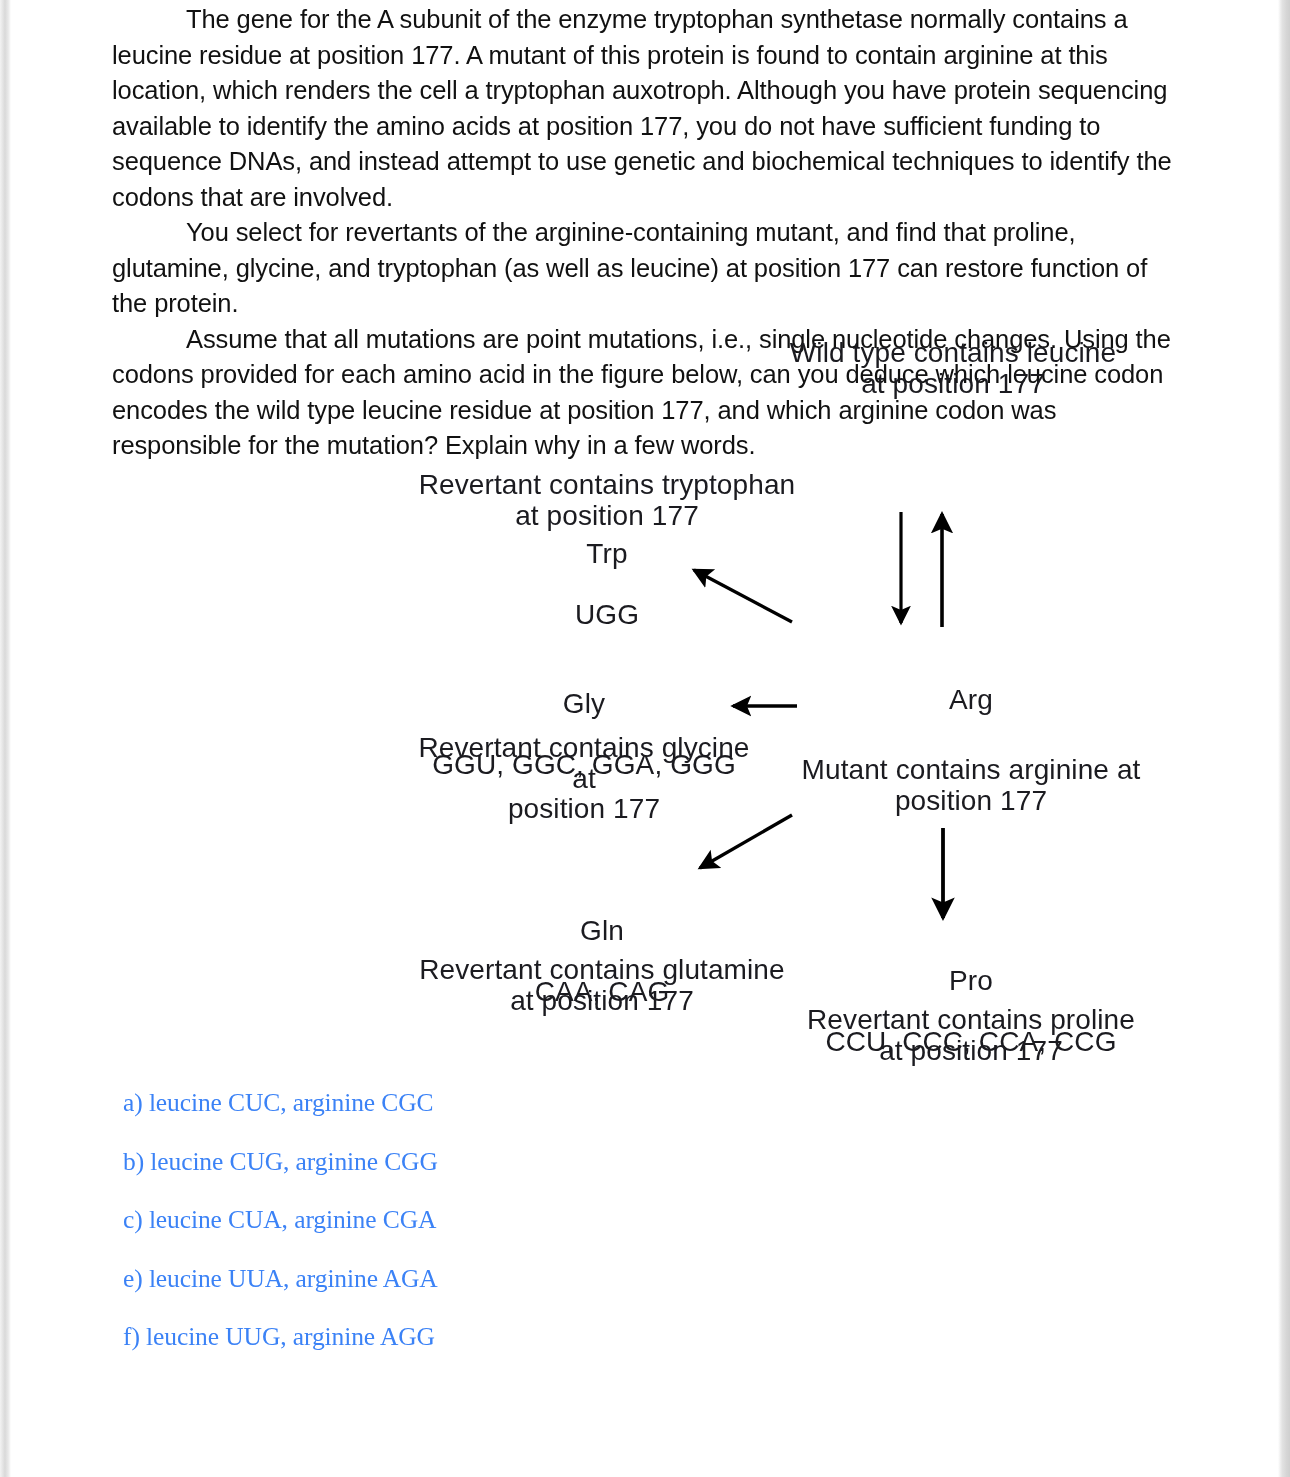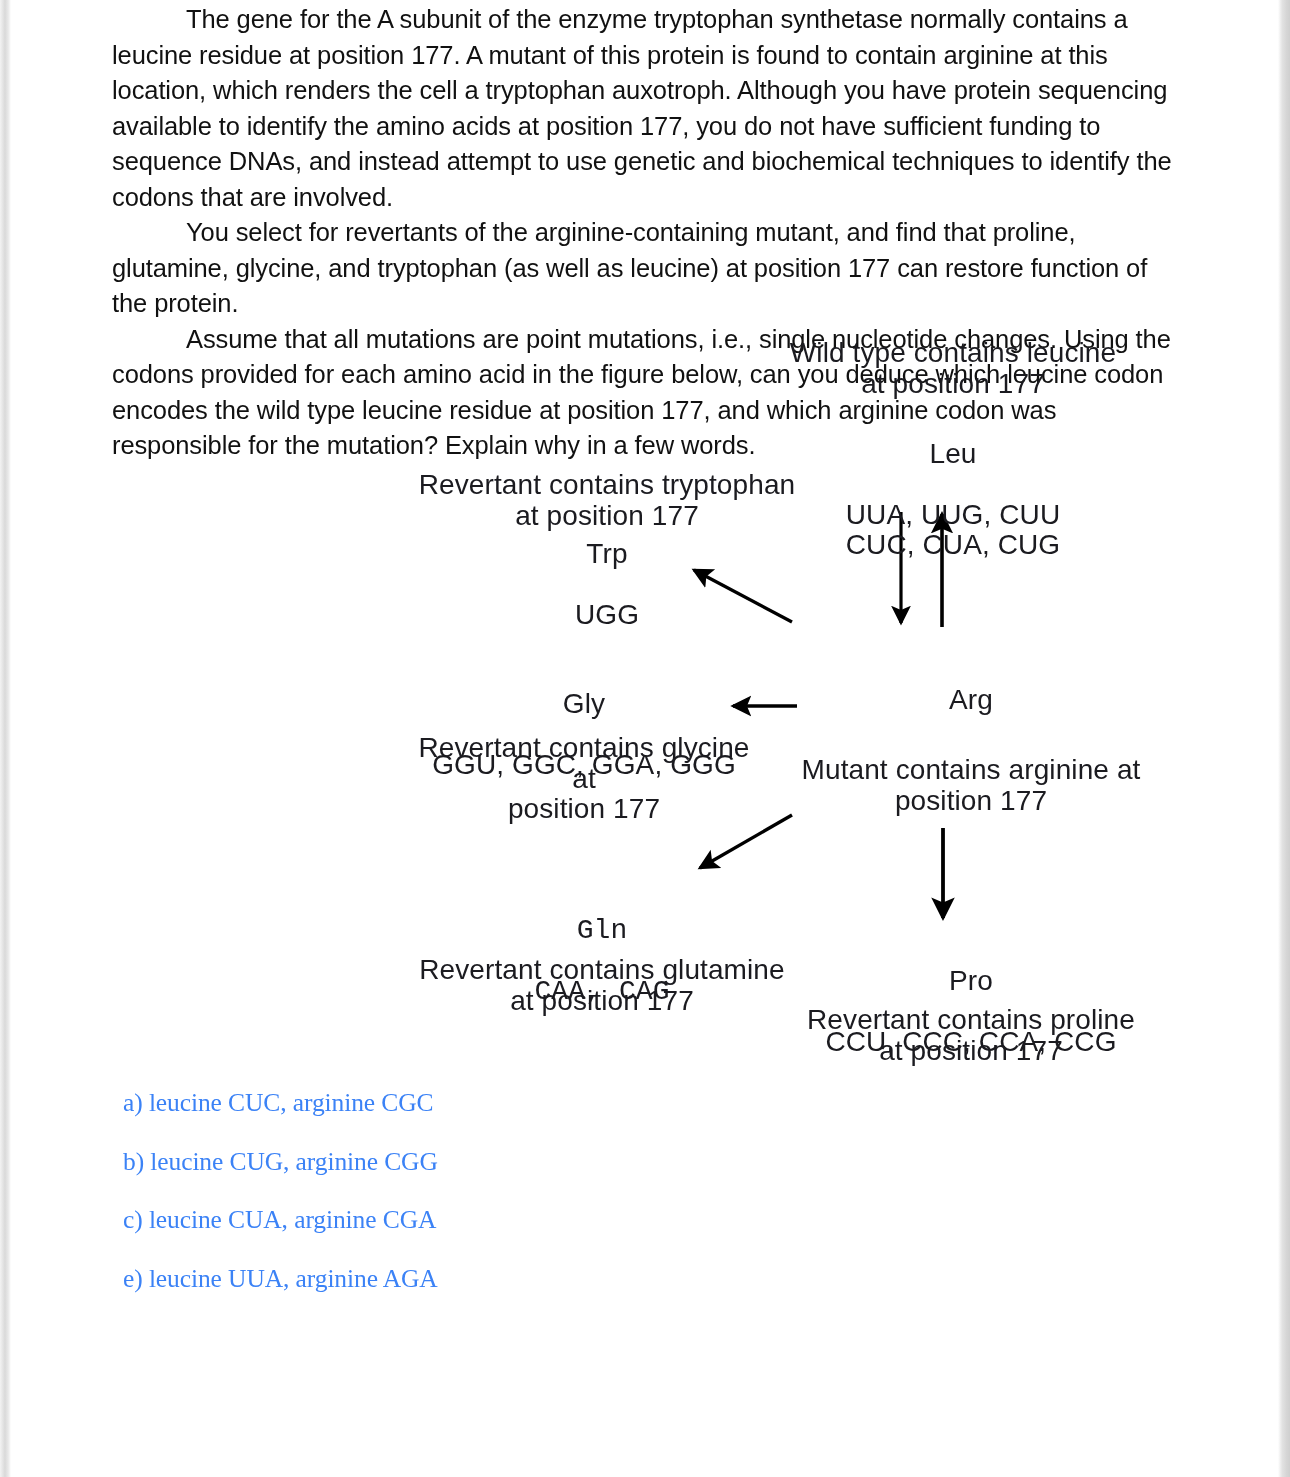--- a/index.html
+++ b/index.html
@@ -86,21 +86,21 @@
 
   #node-trp-caption     { left: 395px; top: 108px; width: 380px; margin-top: 32px; }
   #node-trp             { left: 435px; top: 178px; width: 300px; }
 
   #node-gly             { left: 392px; top: 328px; width: 340px; }
   #node-gly-caption     { left: 382px; top: 403px; width: 360px; }
 
   #node-arg             { left: 779px; top: 324px; width: 340px; }
   #node-arg-caption     { left: 769px; top: 425px; width: 360px; }
 
-  #node-gln             { left: 400px; top: 555px; width: 360px; font-family: Liberation Mono, monospace; }
+  #node-gln             { left: 400px; top: 555px; width: 360px; }
   #node-gln-caption     { left: 390px; top: 625px; width: 380px; }
 
   #node-pro             { left: 779px; top: 605px; width: 340px; }
   #node-pro-caption     { left: 769px; top: 675px; width: 360px; }
 
   .arrow-layer {
     position: absolute;
     left: 0; top: 0;
     width: 1267px; height: 750px;
     pointer-events: none;
@@ -166,25 +166,20 @@
       </g>
 
       <g>
         <line x1="921" y1="498" x2="921" y2="588" stroke="#000000" stroke-width="3.8" marker-end="url(#ah)"></line>
       </g>
     </svg>
 
     <div class="dnode" id="node-wildtype-caption">Wild type contains leucine
 at position 177</div>
 
-    <div class="dnode" id="node-leu">
-      <span class="caption">Leu</span>
-      <span class="codons">UUA, UUG, CUU
-CUC, CUA, CUG</span>
-    </div>
 
     <div class="dnode" id="node-trp-caption">Revertant contains tryptophan
 at position 177</div>
 
     <div class="dnode" id="node-trp">
       <span class="caption">Trp</span>
       <span class="codons">UGG</span>
     </div>
 
     <div class="dnode" id="node-gly">
@@ -214,15 +209,16 @@
     <div class="dnode" id="node-pro-caption">Revertant contains proline
 at position 177</div>
 
   </div>
 
   <div class="options">
     <div class="option">a) leucine CUC, arginine CGC</div>
     <div class="option">b) leucine CUG, arginine CGG</div>
     <div class="option">c) leucine CUA, arginine CGA</div>
     <div class="option">e) leucine UUA, arginine AGA</div>
+    <div class="option">f) leucine UUG, arginine AGG</div>
   </div>
 
 </div>
 
 </body></html>

